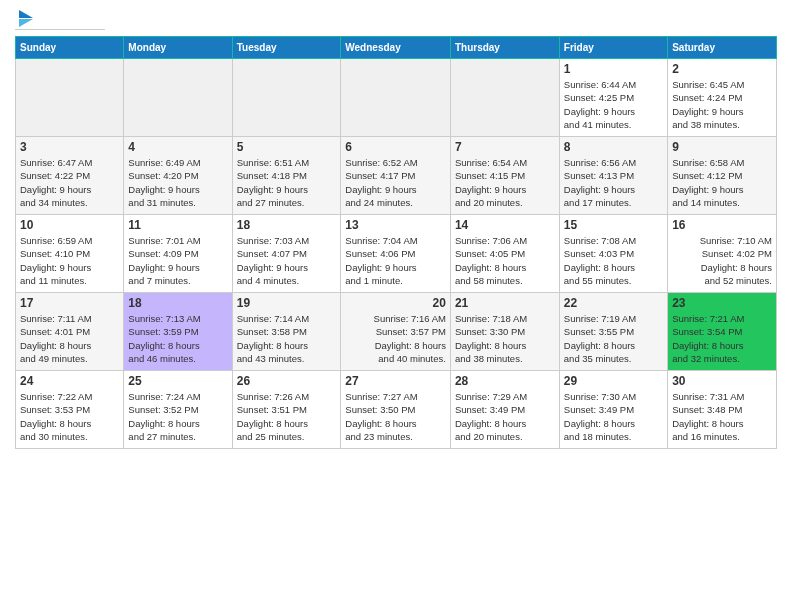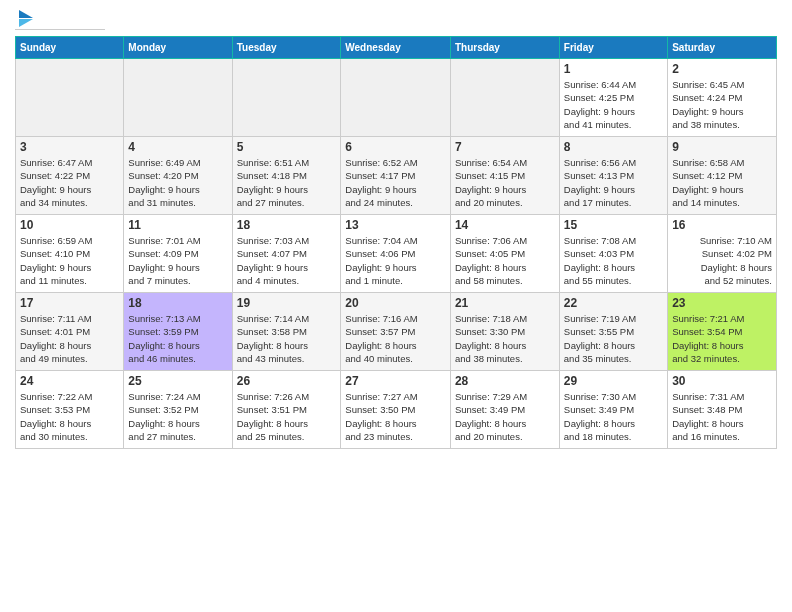--- a/index.html
+++ b/index.html
@@ -267,42 +267,42 @@
 Daylight: 8 hours
 and 46 minutes.</div>
           </td>
           <td style="background: rgb(245, 245, 245);">
             <span class="day-num">19</span>
             <div class="day-info" style="white-space: pre-line;">Sunrise: 7:14 AM
 Sunset: 3:58 PM
 Daylight: 8 hours
 and 43 minutes.</div>
           </td>
-          <td style="background: rgb(245, 245, 245);">
+          <td style="background: rgb(245, 245, 245); text-align: right;">
             <span class="day-num">20</span>
             <div class="day-info" style="white-space: pre-line;">Sunrise: 7:16 AM
 Sunset: 3:57 PM
 Daylight: 8 hours
 and 40 minutes.</div>
           </td>
           <td style="background: rgb(245, 245, 245);">
             <span class="day-num">21</span>
             <div class="day-info" style="white-space: pre-line;">Sunrise: 7:18 AM
 Sunset: 3:30 PM
 Daylight: 8 hours
 and 38 minutes.</div>
           </td>
           <td style="background: rgb(245, 245, 245);">
             <span class="day-num">22</span>
             <div class="day-info" style="white-space: pre-line;">Sunrise: 7:19 AM
 Sunset: 3:55 PM
 Daylight: 8 hours
 and 35 minutes.</div>
           </td>
-          <td style="background: #bef264;">
+          <td style="background: #22c55e;">
             <span class="day-num">23</span>
             <div class="day-info" style="white-space: pre-line;">Sunrise: 7:21 AM
 Sunset: 3:54 PM
 Daylight: 8 hours
 and 32 minutes.</div>
           </td>
         </tr>
         <tr>
           <td style="background: rgb(255, 255, 255);">
             <span class="day-num">24</span>

